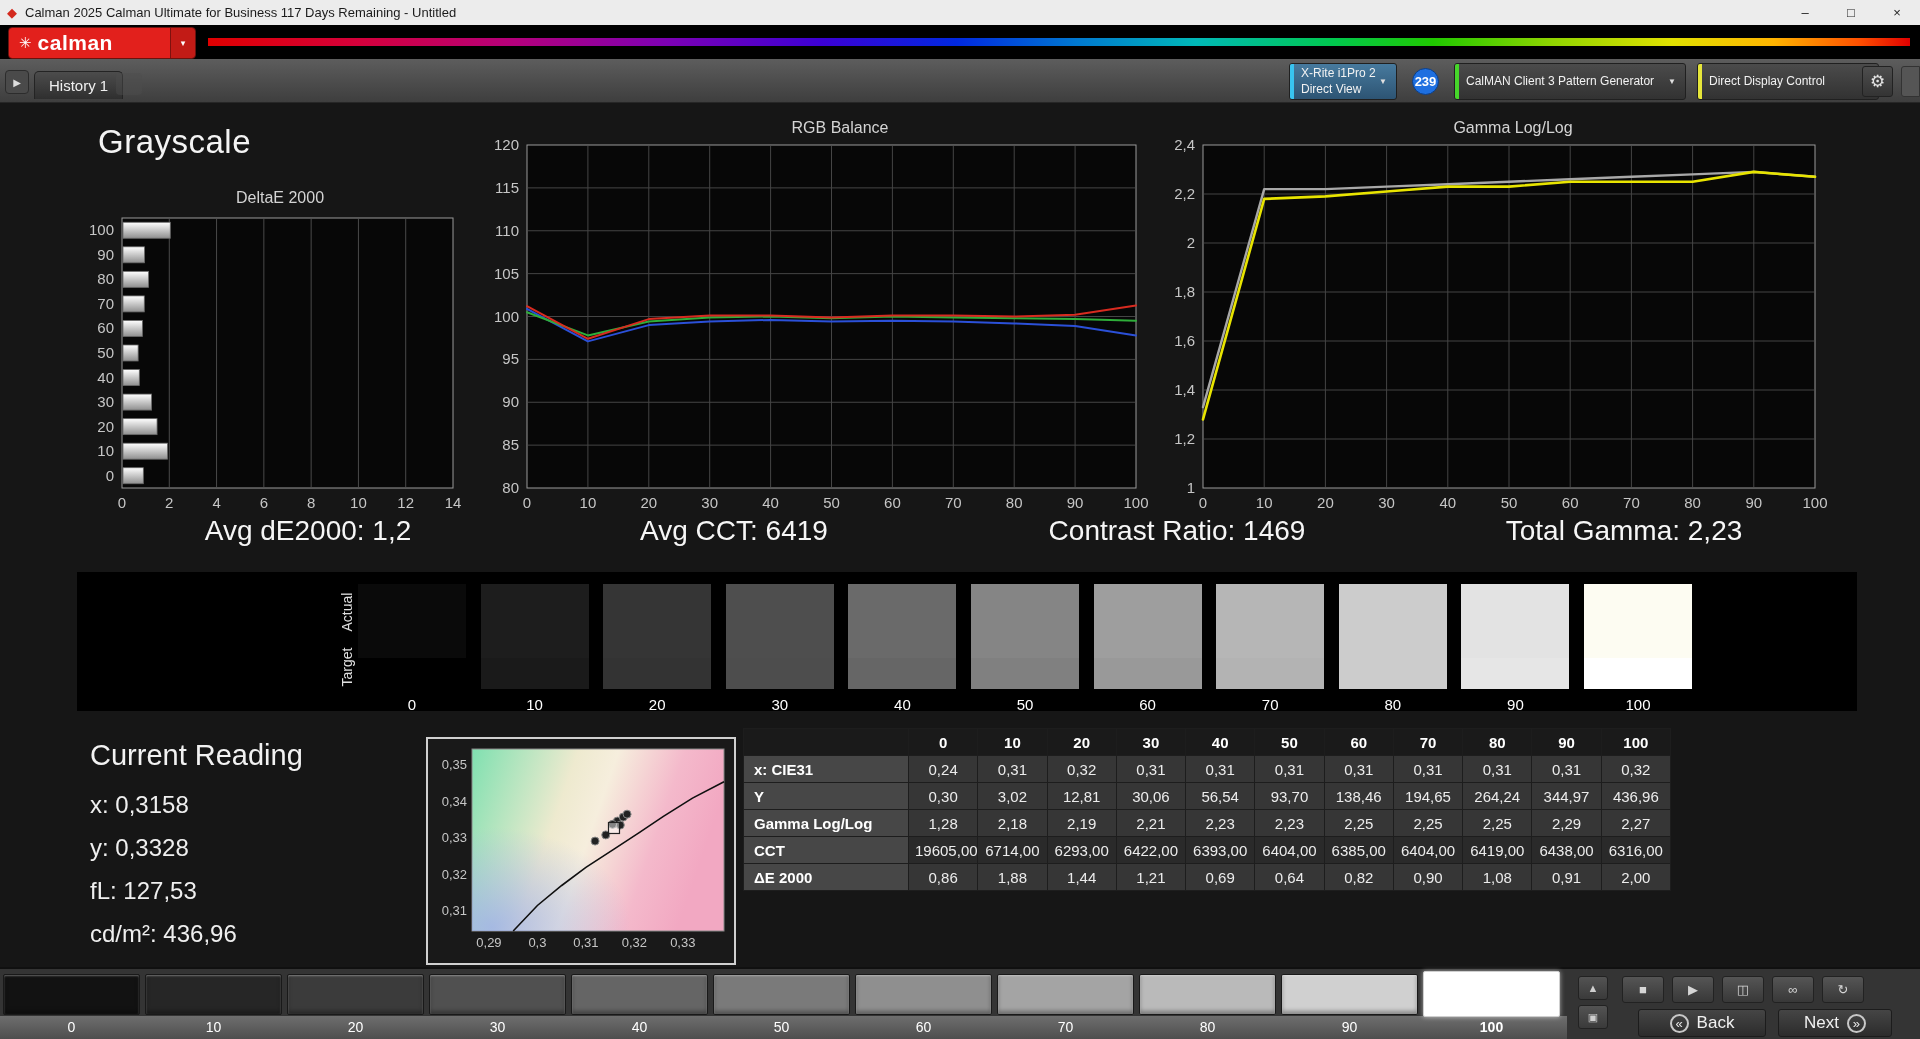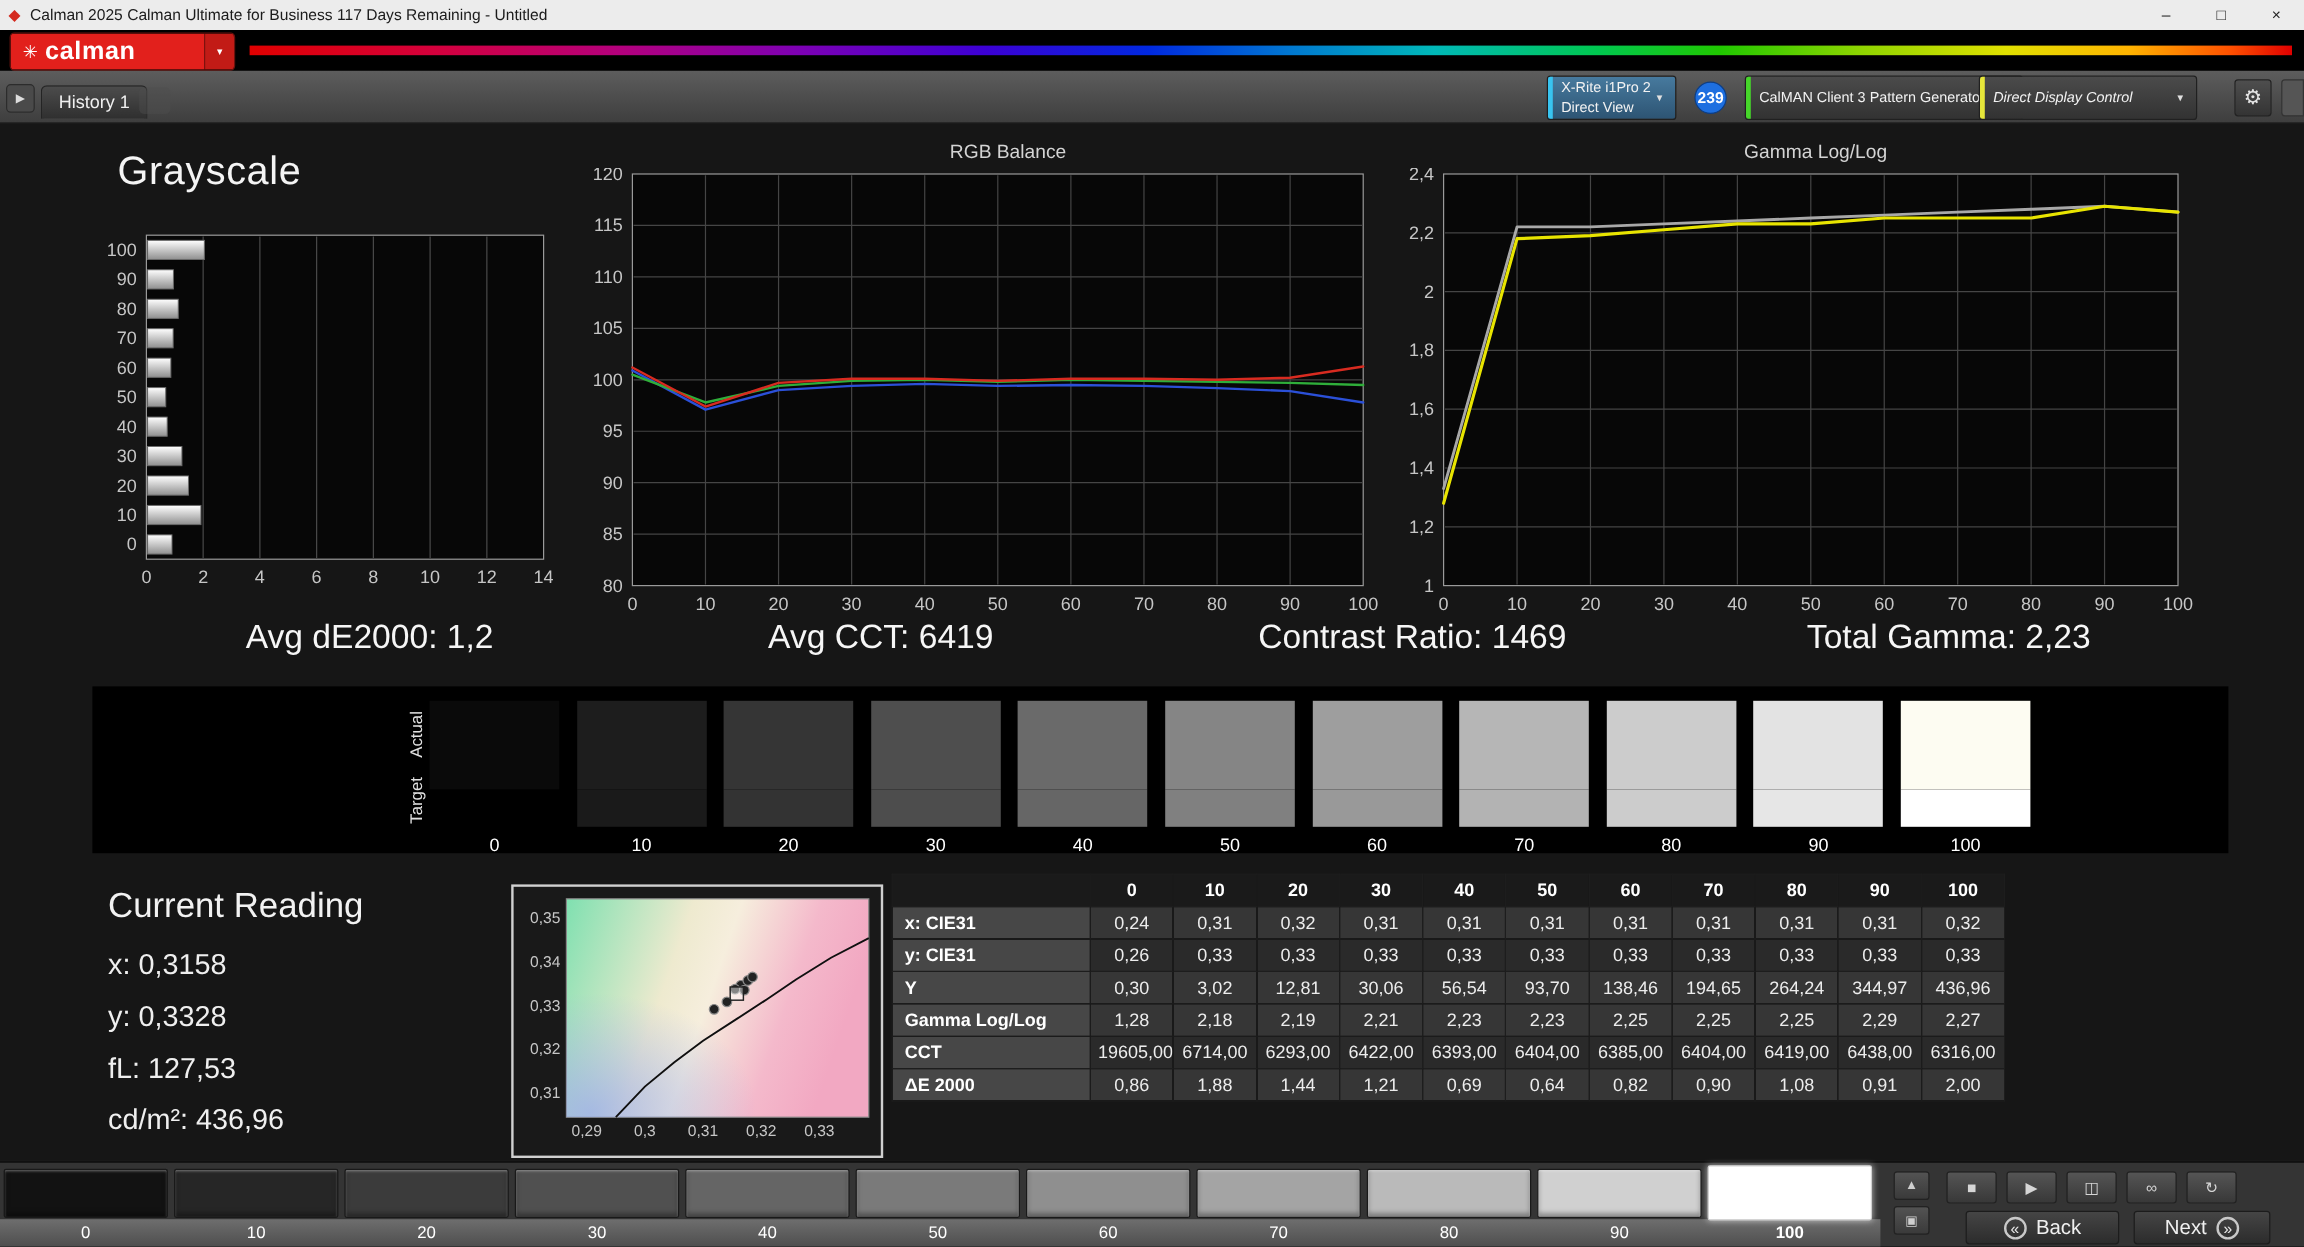--- a/index.html
+++ b/index.html
@@ -25,21 +25,21 @@
   .logo-dd{width:24px;height:100%;display:flex;align-items:center;justify-content:center;color:#fff;font-size:9px;background:#c21b16;border-left:1px solid rgba(0,0,0,.35);}
 
   
   .toolbar{position:absolute;left:0;top:59px;width:100%;height:44px;background:linear-gradient(180deg,#5d5d5d,#3e3e3e);border-bottom:1px solid #262626;box-sizing:border-box;}
   .panel-toggle{position:absolute;left:5px;top:11px;width:24px;height:24px;border-radius:4px;background:#4a4a4a;border:1px solid #2c2c2c;color:#ddd;display:flex;align-items:center;justify-content:center;font-size:10px;box-sizing:border-box;}
   .tab{position:absolute;left:34px;top:12px;height:28px;padding:0 14px;background:linear-gradient(180deg,#4c4c4c,#2f2f2f);border:1px solid #242424;border-bottom:none;border-radius:5px 5px 0 0;color:#f0f0f0;font-size:15px;line-height:28px;box-sizing:border-box;}
   .tab-ghost{position:absolute;left:116px;top:14px;width:26px;height:22px;background:#4e4e4e;border-radius:4px;opacity:.45;}
   .dd{position:absolute;top:4px;height:37px;background:linear-gradient(180deg,#4b4b4b,#323232);border:1px solid #202020;border-radius:3px;color:#f2f2f2;display:flex;align-items:center;box-sizing:border-box;}
   .dd.meter{left:1289px;width:108px;background:linear-gradient(180deg,#477a9e,#2d5473);}
   .dd.pattern{left:1454px;width:232px;}
-  .dd.display{left:1649px;width:182px;font-style:italic;}
+  .dd.display{left:1697px;width:182px;}
   .dd-acc{position:absolute;left:0;top:0;bottom:0;width:4px;border-radius:2px 0 0 2px;}
   .dd-txt{flex:1;padding-left:11px;font-size:12px;line-height:1.3;white-space:nowrap;overflow:hidden;}
   .dd-arr{width:17px;font-size:8px;color:#e0e0e0;}
   .badge{position:absolute;left:1412px;top:9px;width:27px;height:27px;border-radius:50%;color:#fff;font-size:13px;font-weight:bold;display:flex;align-items:center;justify-content:center;border:1px solid #0c3e86;box-sizing:border-box;}
   .gear-btn{position:absolute;left:1862px;top:7px;width:31px;height:31px;background:linear-gradient(180deg,#4e4e4e,#343434);border:1px solid #222;border-radius:3px;color:#e4e4e4;font-size:17px;display:flex;align-items:center;justify-content:center;box-sizing:border-box;}
   .edge-btn{position:absolute;left:1901px;top:7px;width:19px;height:31px;background:#555;border:1px solid #333;border-radius:3px 0 0 3px;box-sizing:border-box;}
 
   
   .main{position:absolute;left:0;top:103px;width:1920px;height:864px;background:#161616;}
   .page-title{position:absolute;left:98px;top:20px;font-size:33px;color:#f4f4f4;letter-spacing:.5px;}
@@ -140,20 +140,21 @@
     <div class="gear-btn">
       <span>⚙</span>
     </div>
     <div class="edge-btn"></div>
   </div>
 
   <div class="main">
     <div class="page-title">Grayscale</div>
 
     <div class="chart" style="left:80px;top:85px;width:400px;">
+      <div class="chart-title">DeltaE 2000</div>
       <div><svg width="400" height="302">
             <defs>
               <linearGradient id="bgrad" x1="0" y1="0" x2="0" y2="1">
                 <stop offset="0%" stop-color="#ffffff"></stop>
                 <stop offset="100%" stop-color="#8f8f8f"></stop>
               </linearGradient>
             </defs>
             <rect x="42" y="8" width="331" height="270" fill="#070707" stroke="#9a9a9a"></rect>
             <text x="42" y="298" text-anchor="middle" font-size="15" fill="#c6c6c6">0</text>
             <line x1="89.28571428571428" y1="9" x2="89.28571428571428" y2="277" stroke="#4a4a4a"></line>
@@ -431,34 +432,20 @@
             <td>0,31</td>
             <td>0,32</td>
             <td>0,31</td>
             <td>0,31</td>
             <td>0,31</td>
             <td>0,31</td>
             <td>0,31</td>
             <td>0,31</td>
             <td>0,31</td>
             <td>0,32</td>
-          </tr>
-          <tr class="even">
-            <th>y: CIE31</th>
-            <td>0,26</td>
-            <td>0,33</td>
-            <td>0,33</td>
-            <td>0,33</td>
-            <td>0,33</td>
-            <td>0,33</td>
-            <td>0,33</td>
-            <td>0,33</td>
-            <td>0,33</td>
-            <td>0,33</td>
-            <td>0,33</td>
           </tr>
           <tr class="odd">
             <th>Y</th>
             <td>0,30</td>
             <td>3,02</td>
             <td>12,81</td>
             <td>30,06</td>
             <td>56,54</td>
             <td>93,70</td>
             <td>138,46</td>

